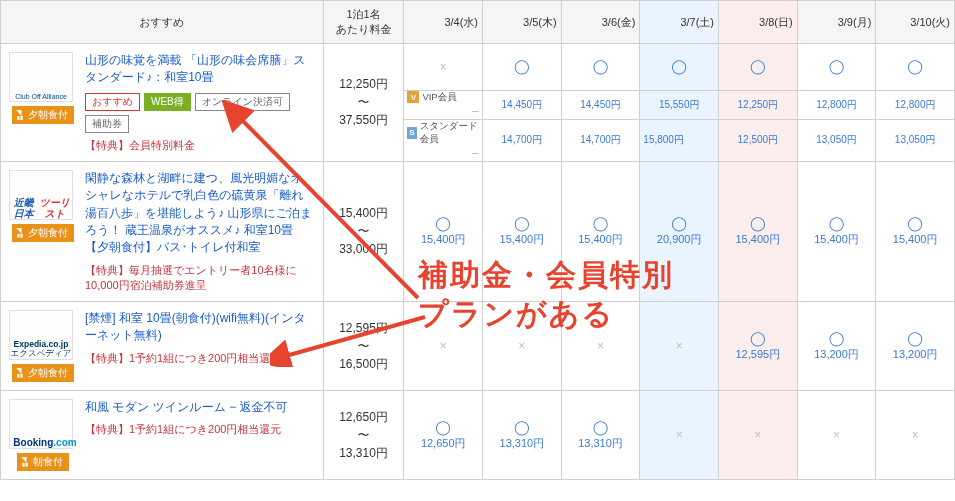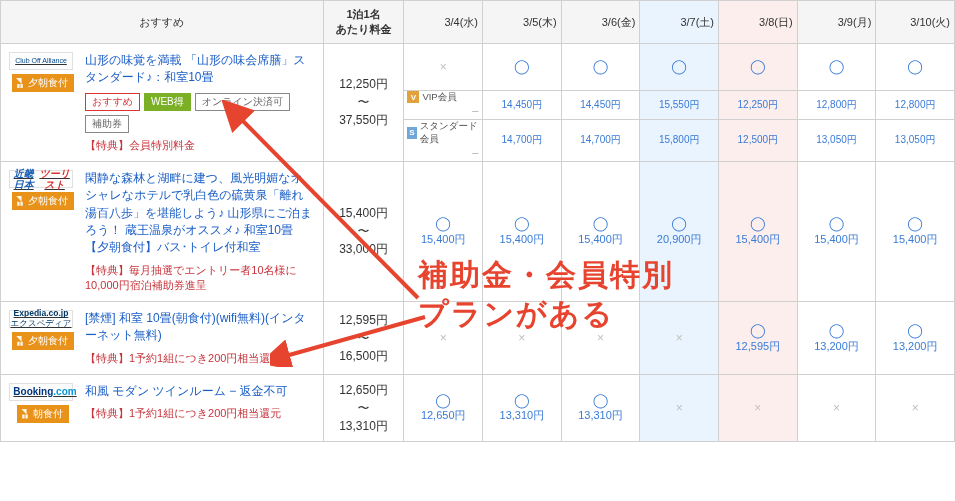--- a/index.html
+++ b/index.html
@@ -1,26 +1,26 @@
 <!DOCTYPE html>
 <html><head>
 <meta charset="utf-8">
 <style>
 * { box-sizing: border-box; margin: 0; padding: 0; }
 body { font-family: "Hiragino Kaku Gothic Pro", "Meiryo", sans-serif; font-size: 11px; color: #333; background: #fff; width: 955px; }
 table { border-collapse: collapse; width: 100%; table-layout: fixed; }
 th, td { border: 1px solid #d0d0d0; vertical-align: middle; }
 th { background: #f5f5f5; font-weight: normal; font-size: 11px; padding: 6px 4px; text-align: center; }
 th.plan-col { width: 320px; }
-th.price-col { width: 80px; font-weight: bold; }
+th.price-col { width: 80px; }
 th.date-col { width: 78px; text-align: right; }
 .plan-cell { padding: 8px 8px; vertical-align: top; }
 .plan-flex { display: flex; gap: 8px; align-items: flex-start; }
-.brand-box { width: 68px; flex-shrink: 0; text-align: center; text-decoration: underline; }
-.brand-img { width: 64px; height: 18px; display: flex; align-items: center; justify-content: center; font-size: 8px; border: 1px solid #e0e0e0; margin-bottom: 4px; color: #004b8d; background: #fdfdfd; line-height: 1.1; }
+.brand-box { width: 68px; flex-shrink: 0; text-align: center; }
+.brand-img { width: 64px; height: 50px; display: flex; align-items: flex-end; justify-content: center; font-size: 8px; border: 1px solid #e0e0e0; margin-bottom: 4px; color: #004b8d; background: #fdfdfd; line-height: 1.1; }
 .meal-badge { display: inline-flex; align-items: center; color: #fff; font-size: 10px; padding: 2px 6px 2px 4px; background: #e8921a; }
 .meal-badge::before { content: ""; display: inline-block; width: 8px; height: 10px; background: #fff; margin-right: 4px; clip-path: polygon(0 0, 30% 0, 30% 60%, 45% 60%, 45% 100%, 15% 100%, 15% 60%, 30% 60%, 30% 0, 70% 0, 70% 60%, 85% 60%, 85% 100%, 55% 100%, 55% 60%, 70% 60%); opacity: .9; }
 .plan-info { flex: 1; }
 .plan-title { color: #1a5ec7; font-size: 12px; line-height: 1.45; margin-bottom: 6px; }
 .tag-row { display: flex; flex-wrap: wrap; gap: 4px; margin-bottom: 5px; }
 .tag { font-size: 10px; padding: 1px 6px; border: 1px solid; line-height: 1.4; }
 .tag-osusume { border-color: #d33; color: #d33; }
 .tag-web { background: #7bb026; border-color: #7bb026; color: #fff; }
 .tag-online { border-color: #888; color: #666; }
 .tag-hojo { border-color: #888; color: #666; }
@@ -128,21 +128,21 @@
         <tr class="member-sub">
           <td class="" style="text-align: left;">
             <span class="mem-label">
               <span class="mem-icon mem-s">S</span>
               <span>スタンダード会員</span>
             </span>
             <span class="na-dash" style="float: right;">−</span>
           </td>
           <td class=" mem-price" style="text-align: center;">14,700円</td>
           <td class=" mem-price" style="text-align: center;">14,700円</td>
-          <td class="sat mem-price" style="text-align: center; margin-top: 48px;">15,800円</td>
+          <td class="sat mem-price" style="text-align: left; margin-top: 48px;">15,800円</td>
           <td class="sun mem-price" style="text-align: center; margin-left: 30px;">12,500円</td>
           <td class=" mem-price" style="text-align: center;">13,050円</td>
           <td class=" mem-price" style="text-align: center;">13,050円</td>
         </tr>
         <tr>
           <td class="plan-cell" rowspan="1">
             <div class="plan-flex">
               <div class="brand-box"><div class="brand-img">
                   <span class="knt-blue">近畿日本</span>
                   <br>

